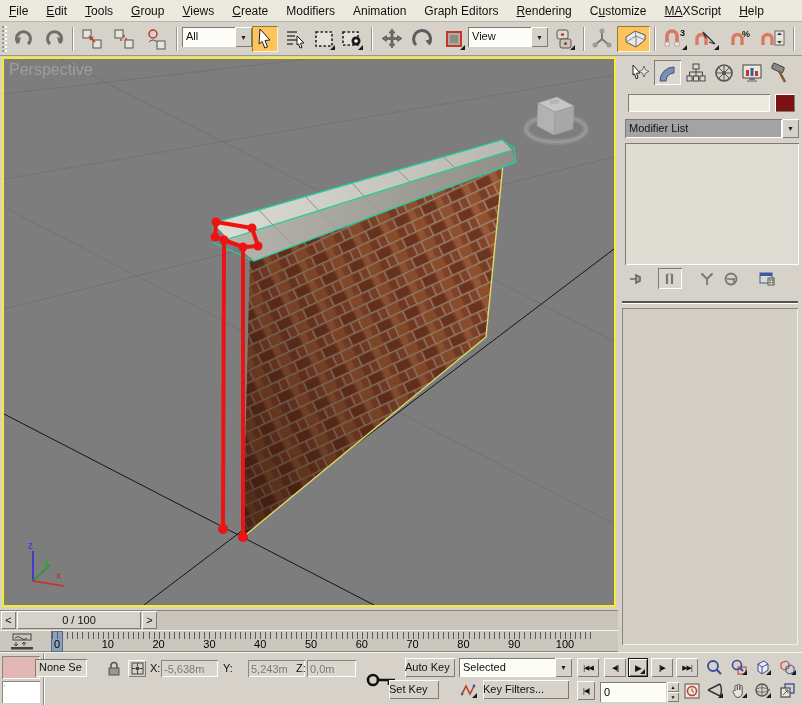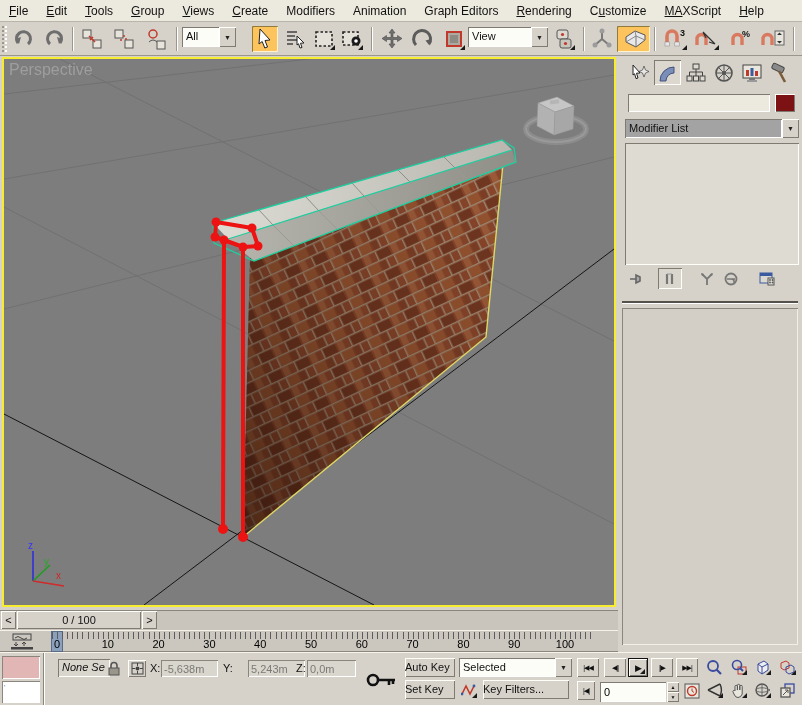--- a/index.html
+++ b/index.html
@@ -82,22 +82,22 @@
 
   
   #statusbar { position:absolute; left:0; top:652px; width:802px; height:53px;
                background:#d6d2c9; border-top:1px solid #f7f4ec; }
   #listener-pink { position:absolute; left:2px; top:3px; width:38px; height:23px; background:#e3b6b6;
                    box-shadow:inset 1px 1px 0 #8a867d, inset -1px -1px 0 #fff; }
   #listener-white { position:absolute; left:2px; top:28px; width:38px; height:22px; background:#fff;
                     box-shadow:inset 1px 1px 0 #8a867d; color:#5577ff; font-size:8px; padding:2px; }
   #listener-div { position:absolute; left:43px; top:0; width:2px; height:53px;
                   border-left:1px solid #8a867d; border-right:1px solid #fff; }
-  #sel-field { position:absolute; left:58px; top:6px; width:52px; height:18px; padding:2px 4px;
-               white-space:nowrap; overflow:hidden;font-style:italic; }
+  #sel-field { position:absolute; left:35px; top:6px; width:52px; height:18px; padding:2px 4px;
+               white-space:nowrap; overflow:hidden; }
   .sb-ico { position:absolute; display:flex; align-items:center; justify-content:center; }
   .coordlab { position:absolute; top:9px; font-size:11px; }
   .coordfield { position:absolute; top:7px; height:17px; border:none; outline:none; padding:1px 3px;
                 font:11px "Liberation Sans",sans-serif; color:#7b7a74; background:#d9d6cd;
                 box-shadow:inset 1px 1px 0 #8a867d, inset -1px -1px 0 #fff; }
   #prompt-field { position:absolute; left:49px; top:29px; width:350px; height:20px; padding:3px 5px;
                   white-space:nowrap; overflow:hidden; }
   .kbtn { position:absolute; width:50px; height:19px; text-align:left; line-height:19px; }
   .pbtn { position:absolute; width:22px; height:19px; font-size:7px; letter-spacing:-1px;
           display:flex; align-items:center; justify-content:center; color:#111; }
@@ -162,21 +162,21 @@
         </svg>
       </div>
     <div class="tb" style="left:143px">
       <svg width="22" height="22">
           <circle cx="8" cy="6" r="4" fill="none" stroke="#c03a2b" stroke-width="1.5"></circle>
           <path d="M4,14 q4,-4 8,0 q4,4 8,0" fill="none" stroke="#555"></path>
           <rect x="12" y="13" width="8" height="8" fill="#e7e4db" stroke="#555"></rect>
         </svg>
       </div>
     <div class="tbsep" style="left:176px"></div>
-    <div class="combo" style="left:182px; width:54px">
+    <div class="combo" style="left:182px; width:70px">
       <div class="cfield">All</div>
       <div class="carrow raised">▼</div>
     </div>
     <div class="tb hl" style="left:252px">
       <svg width="22" height="22">
           <path d="M6,1 L16,12 L11,12.5 L13.5,19 L10.8,20 L8.2,13.5 L5,16 Z" fill="#fff" stroke="#222"></path>
         </svg>
       </div>
     <div class="tb" style="left:283px">
       <svg width="22" height="22">
@@ -537,21 +537,21 @@
 
     <div class="sb-ico" style="left:362px; top:4px; width:40px; height:45px">
       <svg width="34" height="22">
           <circle cx="8" cy="11" r="5" fill="none" stroke="#111" stroke-width="2.6"></circle>
           <path d="M13,11 H30 M24,11 V16 M28,11 V15" stroke="#111" stroke-width="2.6" fill="none"></path>
         </svg>
       </div>
 
 
     <div class="kbtn raised" style="left:405px; top:5px">Auto Key</div>
-    <div class="kbtn raised" style="left:405px; top:27px">Set Key</div>
+    <div class="kbtn raised" style="left:389px; top:27px">Set Key</div>
 
     <div class="combo" style="left:459px; top:5px; width:113px; height:19px; position:absolute">
       <div class="cfield">Selected</div>
       <div class="carrow raised">▼</div>
     </div>
     <div class="sb-ico fly" style="left:459px; top:27px; width:20px; height:20px; position:absolute">
       <svg width="16" height="14">
           <path d="M1,11 L5,3 L9,11 L13,3" stroke="#c0392b" stroke-width="1.6" fill="none"></path>
           <circle cx="1" cy="11" r="1.4" fill="#3a5ba0"></circle>
           <circle cx="13" cy="3" r="1.4" fill="#3a5ba0"></circle>

